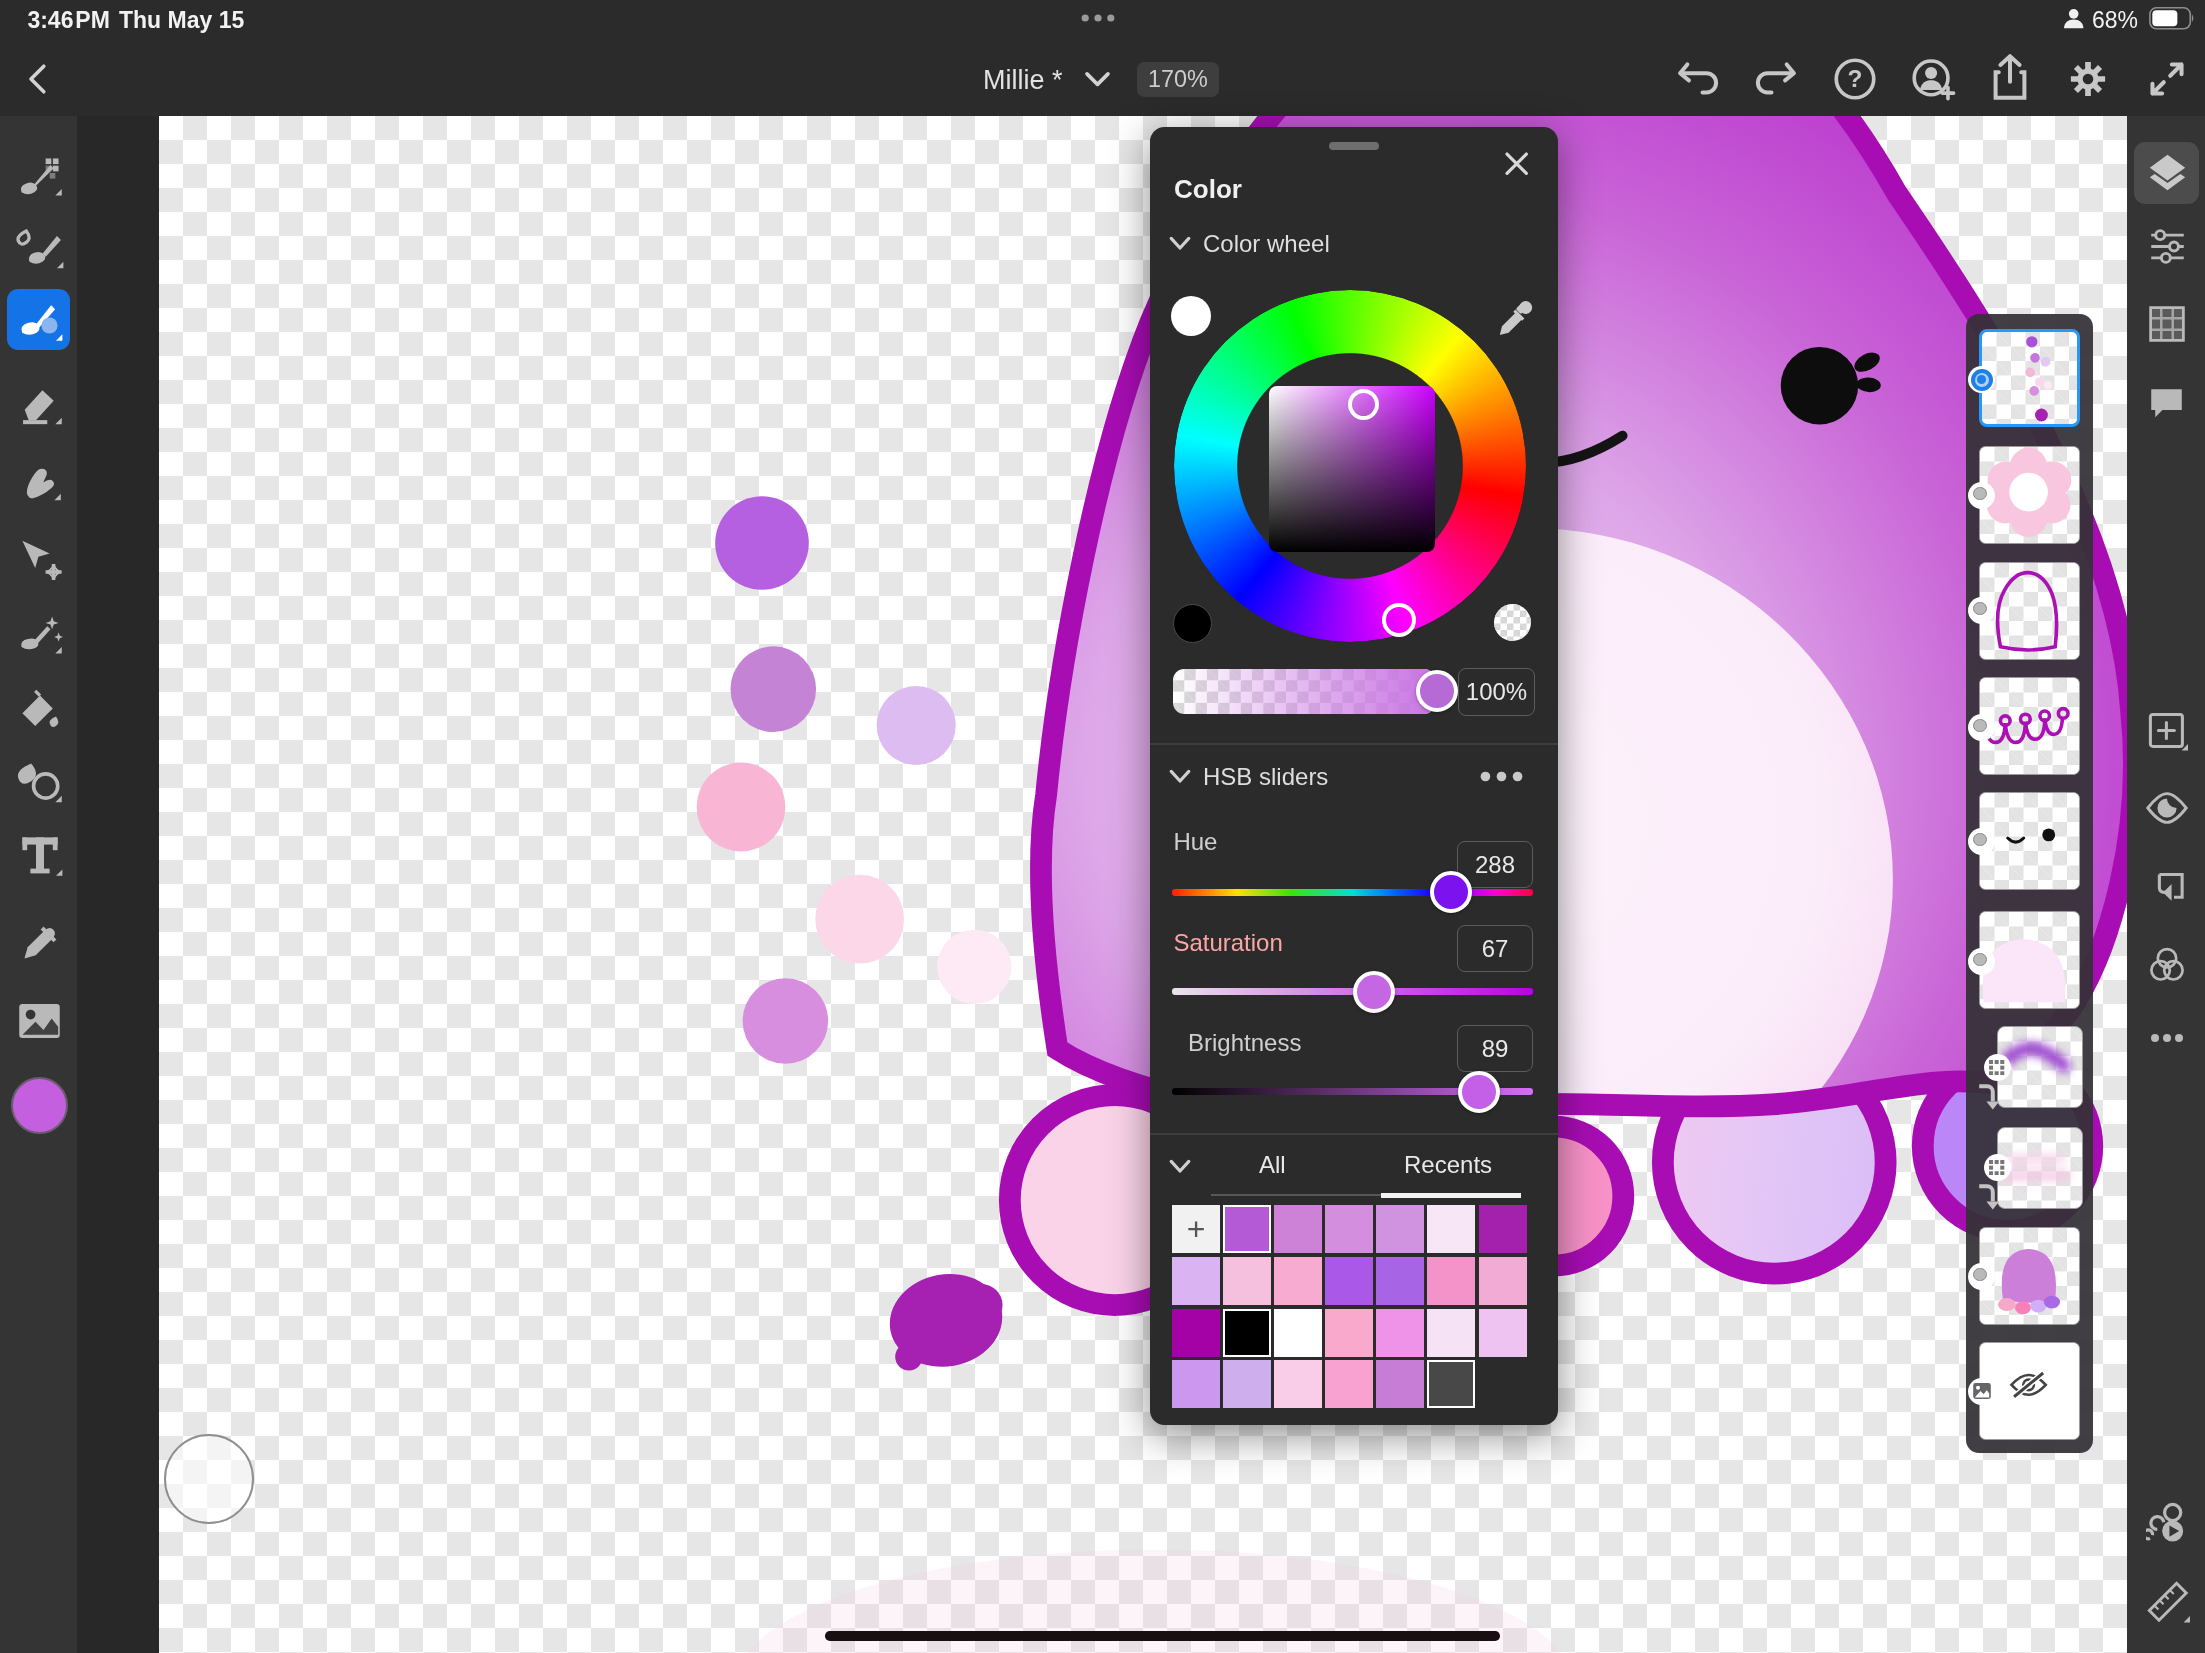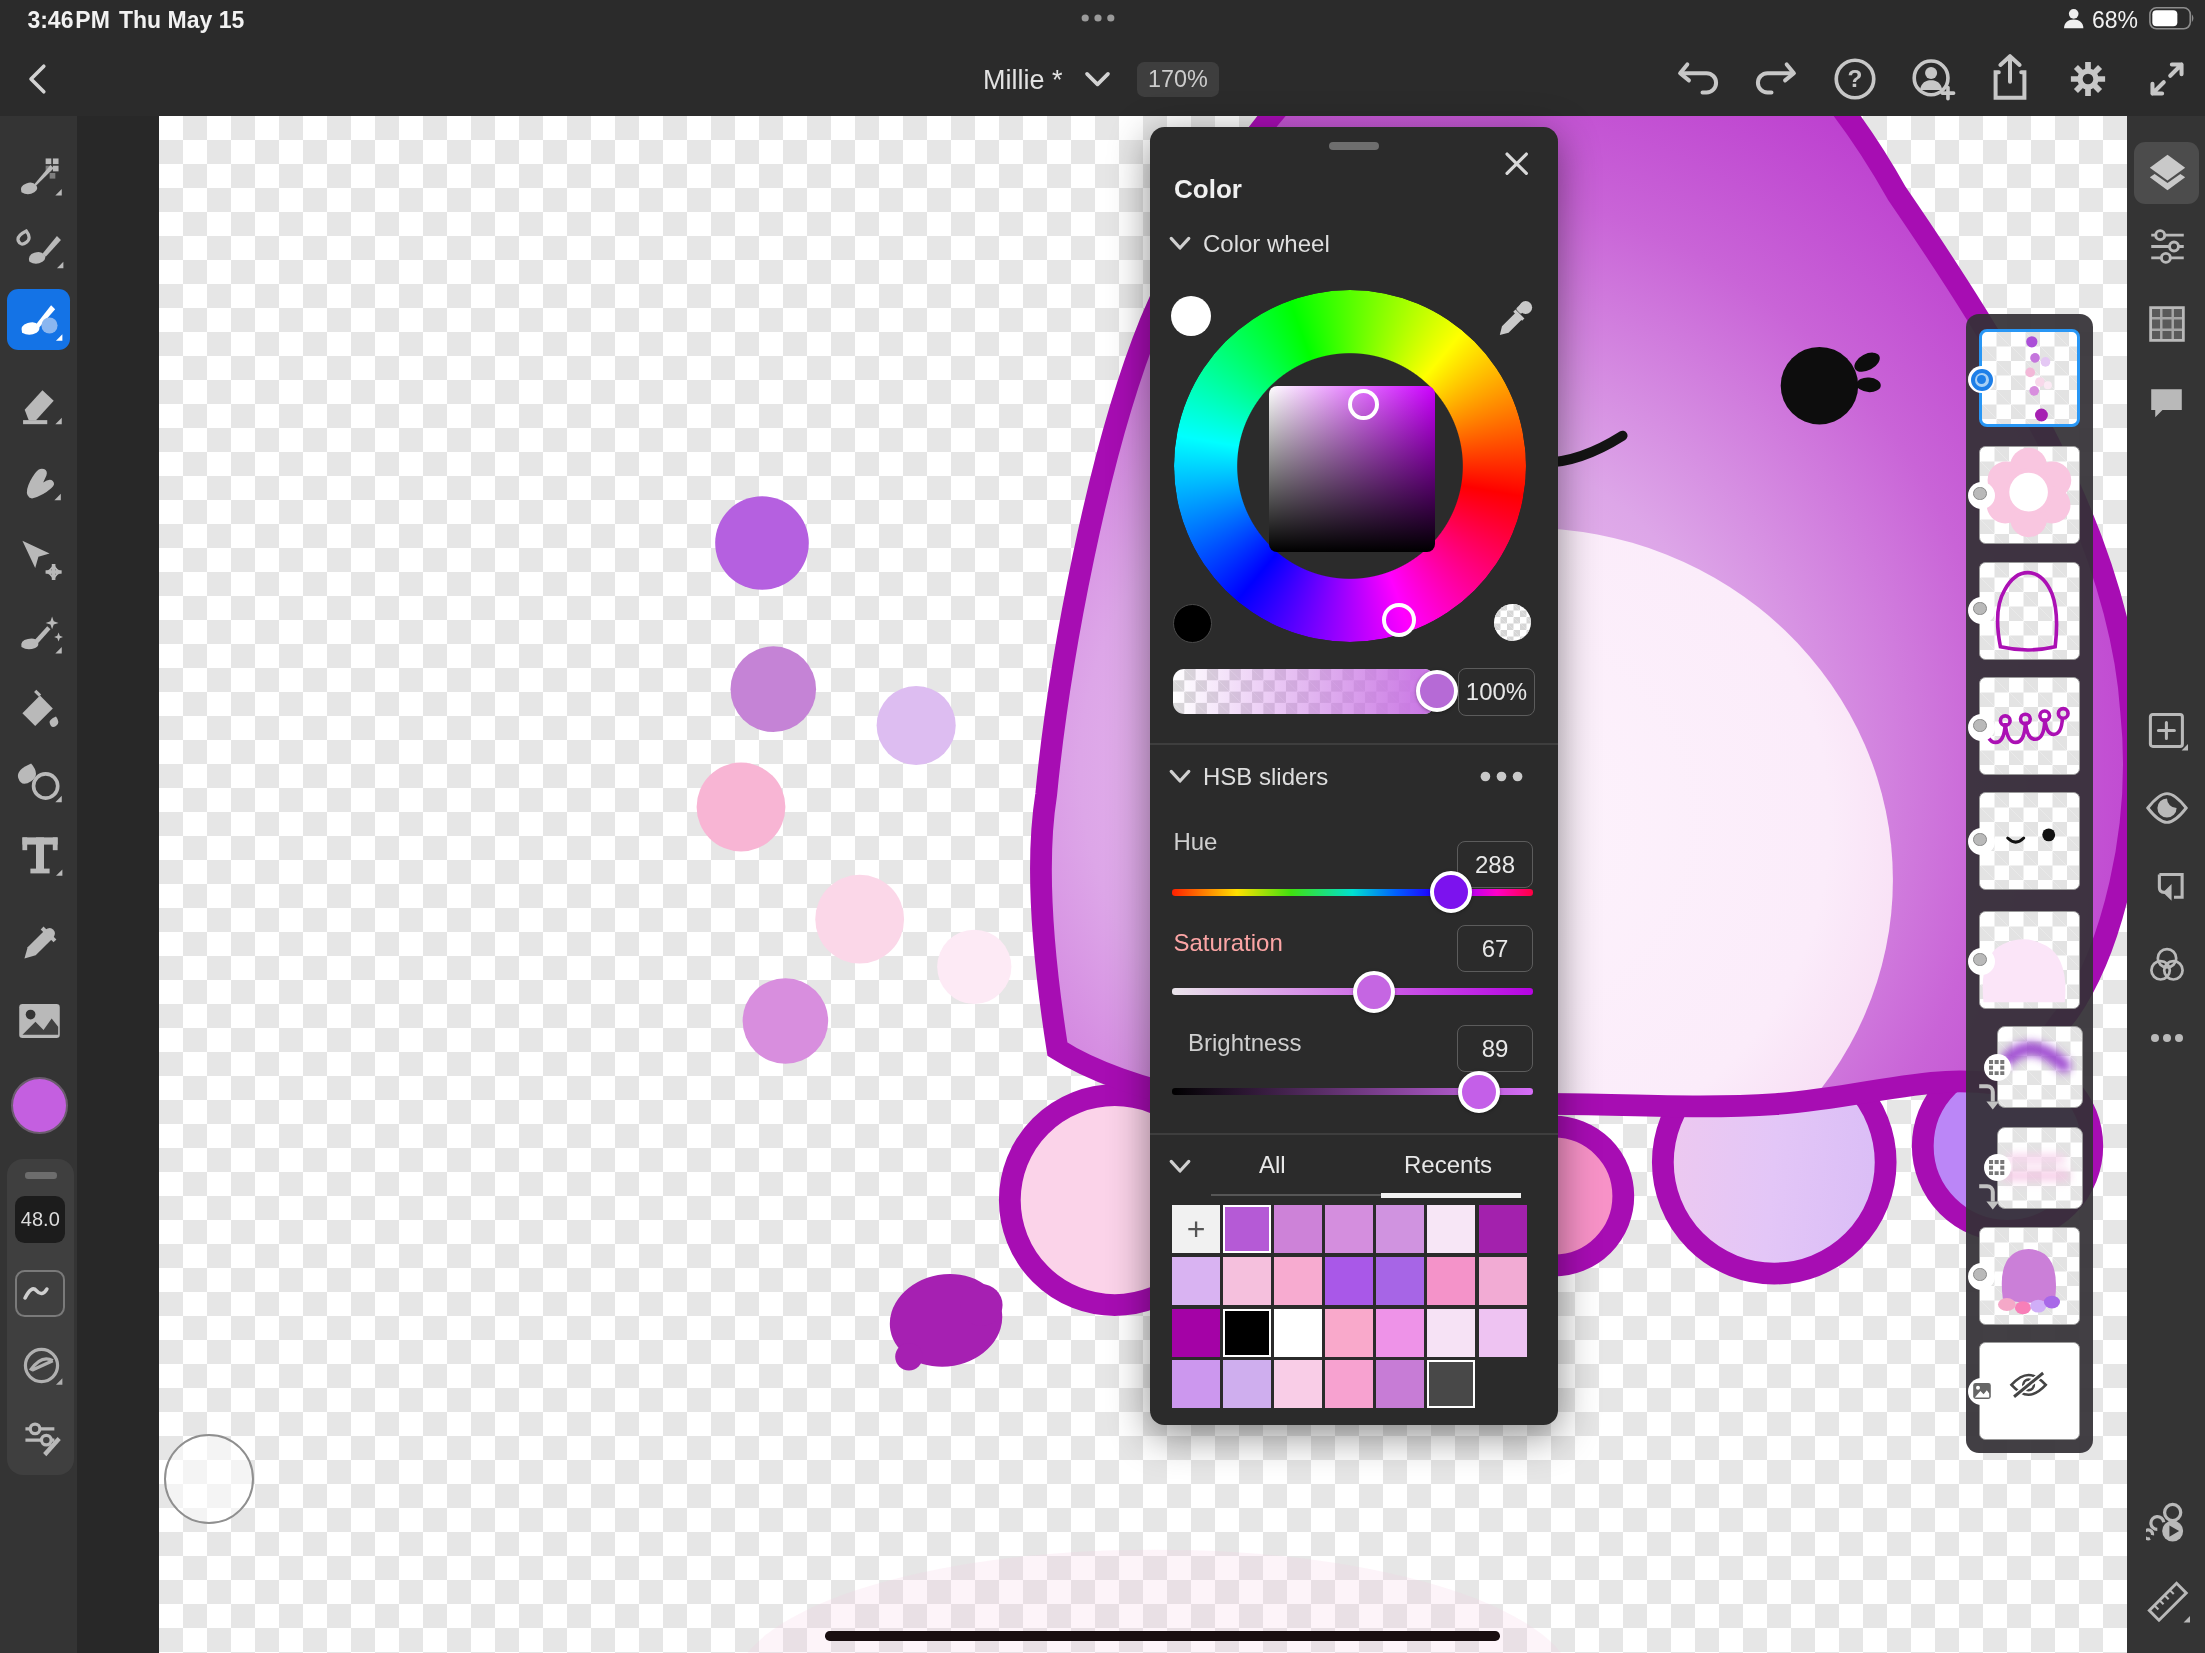--- a/index.html
+++ b/index.html
@@ -277,44 +277,20 @@
       </svg>
 
     <svg class="ticon" style="left:16px;top:883px;" width="47" height="44" viewBox="0 0 58 54">
         <rect x="4" y="6" width="50" height="42" rx="4" fill="#b9b9b9"></rect>
         <circle cx="18" cy="19" r="6" fill="#343434"></circle>
         <path d="M8 44 L24 28 L34 38 L44 24 L52 34 V44z" fill="#343434" opacity=".9"></path>
       </svg>
 
     <div class="abs" style="left:10.5px;top:961px;width:57px;height:57px;border-radius:50%;background:#c45fe0;border:2.4px solid #6b5c6e;box-sizing:border-box;"></div>
 
-    <div class="abs" style="left:7.3px;top:1043px;width:67px;height:316px;background:#3f3f3f;border-radius:16px;">
-      <div class="abs" style="left:18px;top:13px;width:32px;height:6.5px;border-radius:3.2px;background:#6d6d6d;"></div>
-      <div class="abs" style="left:8px;top:37px;width:50px;height:47px;background:#1c1c1c;border-radius:9.7px;color:#dddddd;font-size:20px;display:flex;align-items:center;justify-content:center;">48.0</div>
-      <div class="abs" style="left:8px;top:111px;width:50px;height:47px;border:2px solid #7a7a7a;border-radius:9.7px;box-sizing:border-box;">
-        <svg width="46" height="43" viewBox="0 0 57 53">
-            <path d="M10 32 q8-16 14-9 q7 8 13-2" fill="none" stroke="#cfcfcf" stroke-width="4.5" stroke-linecap="round"></path>
-          </svg>
-      </div>
-      <svg class="ticon" style="left:11.3px;top:184px;" width="45" height="45" viewBox="0 0 56 56">
-          <circle cx="28" cy="28" r="20" fill="none" stroke="#b0b0b0" stroke-width="4"></circle>
-          <path d="M14 34 q14-20 28-12 M42 22 l-26 12" fill="none" stroke="#b0b0b0" stroke-width="4"></path>
-          <path d="M46 52 l8-8 v8z" fill="#b0b0b0"></path>
-        </svg>
-      <svg class="ticon" style="left:11.3px;top:257px;" width="45" height="45" viewBox="0 0 56 56">
-          <g stroke="#b9b9b9" stroke-width="4" fill="none">
-            <path d="M8 16 h36 M8 30 h36"></path>
-          </g>
-          <g fill="#3f3f3f" stroke="#b9b9b9" stroke-width="4">
-            <circle cx="20" cy="16" r="6"></circle>
-            <circle cx="34" cy="30" r="6"></circle>
-          </g>
-          <path d="M30 46 L48 26 l4 4 -18 20z" fill="#b9b9b9"></path>
-        </svg>
-    </div>
   </div>
   <div id="rbar">
     <div class="abs" style="left:7.3px;top:26px;width:65px;height:62px;background:#4c4c4c;border-radius:11.3px;"></div>
 
     <svg class="ticon" style="left:18px;top:34px;" width="45" height="45" viewBox="0 0 56 56">
         <g fill="#c9c9c9">
           <path d="M28 6 L50 22 L28 38 L6 22 Z"></path>
           <path d="M6 34 L28 50 L50 34 L44 30 L28 41 L12 30 Z"></path>
         </g>
       </svg>

